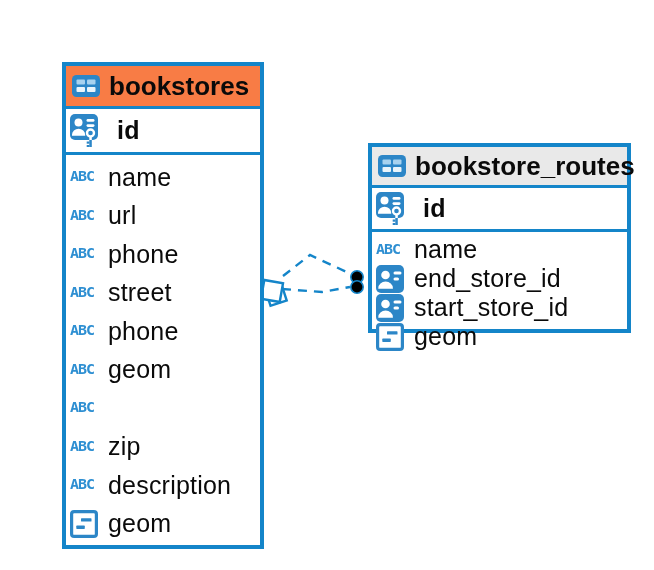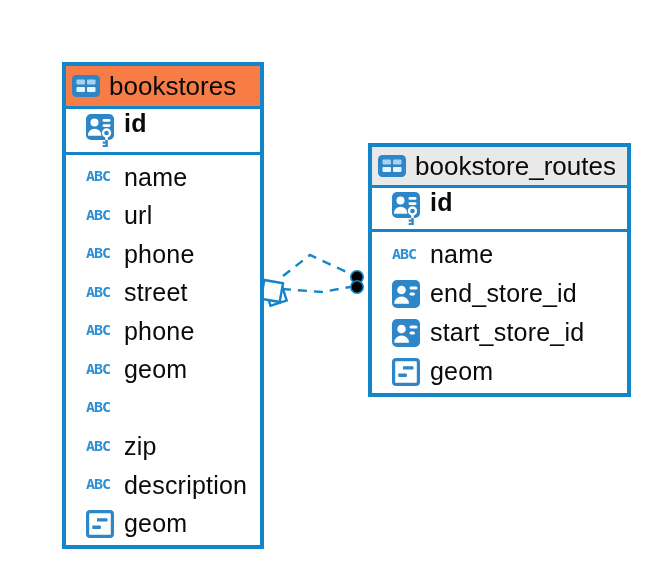--- a/index.html
+++ b/index.html
@@ -20,47 +20,48 @@
     overflow:hidden;
   }
   .etable{
     position:absolute;
     border:4px solid var(--blue);
     background:#fff;
     display:flex;
     flex-direction:column;
   }
   .etable.bookstores{left:62px;top:62px;width:202px;height:487px}
-  .etable.routes{left:368px;top:143px;width:263px;height:254px}
+  .etable.routes{left:368px;top:143px;width:263px;height:190px}
 
   .thead{
     display:flex;align-items:center;
     gap:9px;padding-left:6px;
     border-bottom:3px solid var(--blue);
     font-size:26px;line-height:1;
     flex:none;
+    font-weight:bold;
   }
   .bookstores .thead{height:43px;background:var(--orange)}
   .routes .thead{height:41px;background:var(--gray)}
 
   .pk-row{
-    display:flex;
-    padding-left:4px;
+    display:flex;align-items:center;
+    gap:9px;padding-left:4px;
     border-bottom:3px solid var(--blue);
     flex:none;
   }
   .bookstores .pk-row{height:46px}
   .routes .pk-row{height:44px}
   .pk-row .col-label{font-weight:700}
 
   .cols{flex:1;display:flex;flex-direction:column;padding:3px 0 2px 0}
   .col-row{flex:1;display:flex;align-items:center;padding-left:4px}
   .slot{
     width:38px;flex:none;
-    display:flex;align-items:center;justify-content:flex-start;margin-left:16px;
+    display:flex;align-items:center;justify-content:flex-start;
   }
   .col-label{font-size:25px;letter-spacing:.2px;white-space:nowrap}
   .tname{white-space:nowrap}
 
   .abc{
     font-family:"DejaVu Sans Mono",monospace;
     font-weight:700;font-size:15px;letter-spacing:-1px;
     color:var(--abc-blue);
     transform:scaleY(.9);
   }

